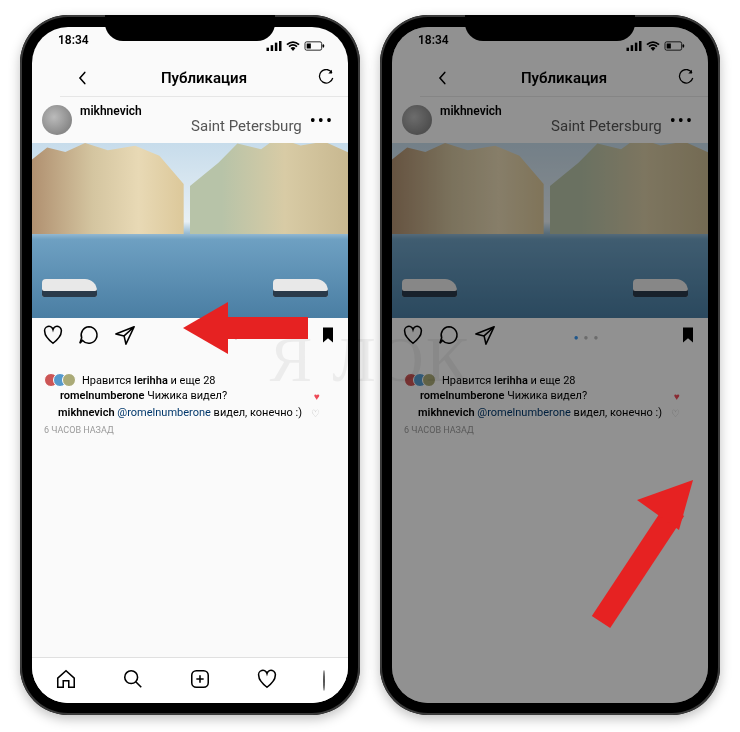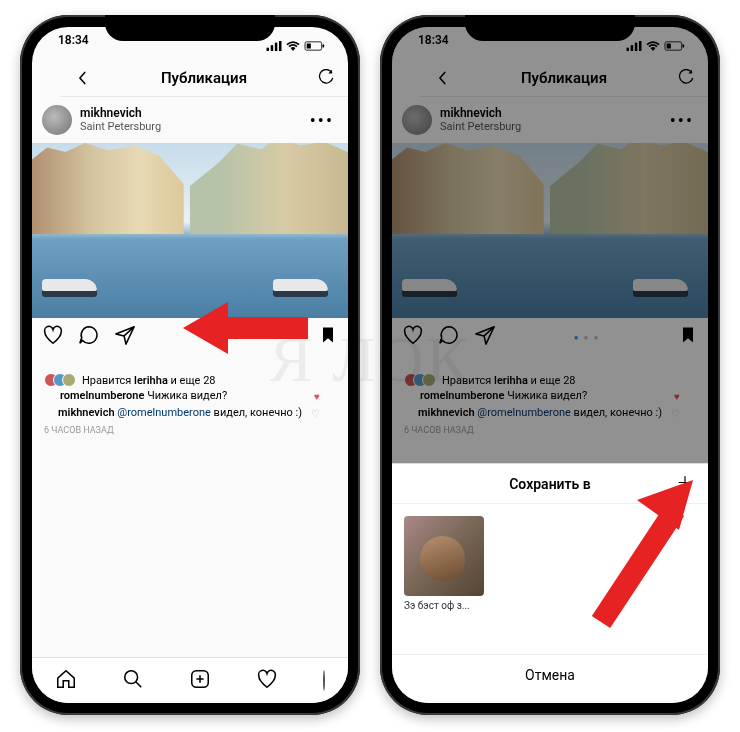--- a/index.html
+++ b/index.html
@@ -69,21 +69,21 @@
     display:flex; align-items:center; gap:8px;
     padding: 8px 10px;
   }
   .avatar {
     width: 30px; height: 30px; border-radius: 50%;
     background: radial-gradient(circle at 40% 40%, #bbb 0%, #888 70%);
     flex-shrink:0;
   }
   .userblock { flex:1; line-height:1.1; }
   .username { font-weight:600; font-size:12px; }
-  .location { font-size:11px; color:#555; }
+  .location { font-size:15px; color:#555;text-align:right; }
   .more { font-size:18px; letter-spacing:2px; padding-right:4px; }
   .photo {
     width:100%; height:175px;
     position:relative;
     background: linear-gradient(to bottom, #c7dceb 0%, #e8f0f5 45%, #6ea0c2 55%, #4a7ea3 100%);
     overflow:hidden;
   }
   .buildings-left {
     position:absolute; left:0; bottom:48%;
     width:48%; height:52%;
@@ -441,37 +441,20 @@
         <span class="tiny-heart red">♥</span>
       </div>
       <div class="comment reply">
         <span class="c-text"><b>mikhnevich</b> <span class="mention">@romelnumberone</span><span> видел, конечно :)</span></span>
         <span class="tiny-heart">♡</span>
       </div>
       <div class="timeago">6 ЧАСОВ НАЗАД</div>
 
       <div class="dim"></div>
 
-      <div class="sheet">
-        <div class="sheet-header">
-          <span>Сохранить в</span>
-          <span class="sheet-plus">
-            <svg width="18" height="18" viewBox="0 0 24 24">
-                <path d="M12 4 V20 M4 12 H20" stroke="#000" stroke-width="1.6" stroke-linecap="round"></path>
-              </svg>
-          </span>
-        </div>
-        <div class="sheet-grid">
-          <div class="collection">
-            <div class="collection-thumb"></div>
-            <div class="collection-label">Зэ бэст оф з...</div>
-          </div>
-        </div>
-        <div class="sheet-cancel">Отмена</div>
-      </div>
 
     </div>
   </div>
 
   <div class="arrow" style="left:183px; top:298px;">
     <svg width="130" height="60" viewBox="0 0 130 60">
         <path d="M125 30 L35 30" stroke="#e62222" stroke-width="22"></path>
         <path d="M0 30 L45 4 L45 56 Z" fill="#e62222"></path>
       </svg>
   </div>

